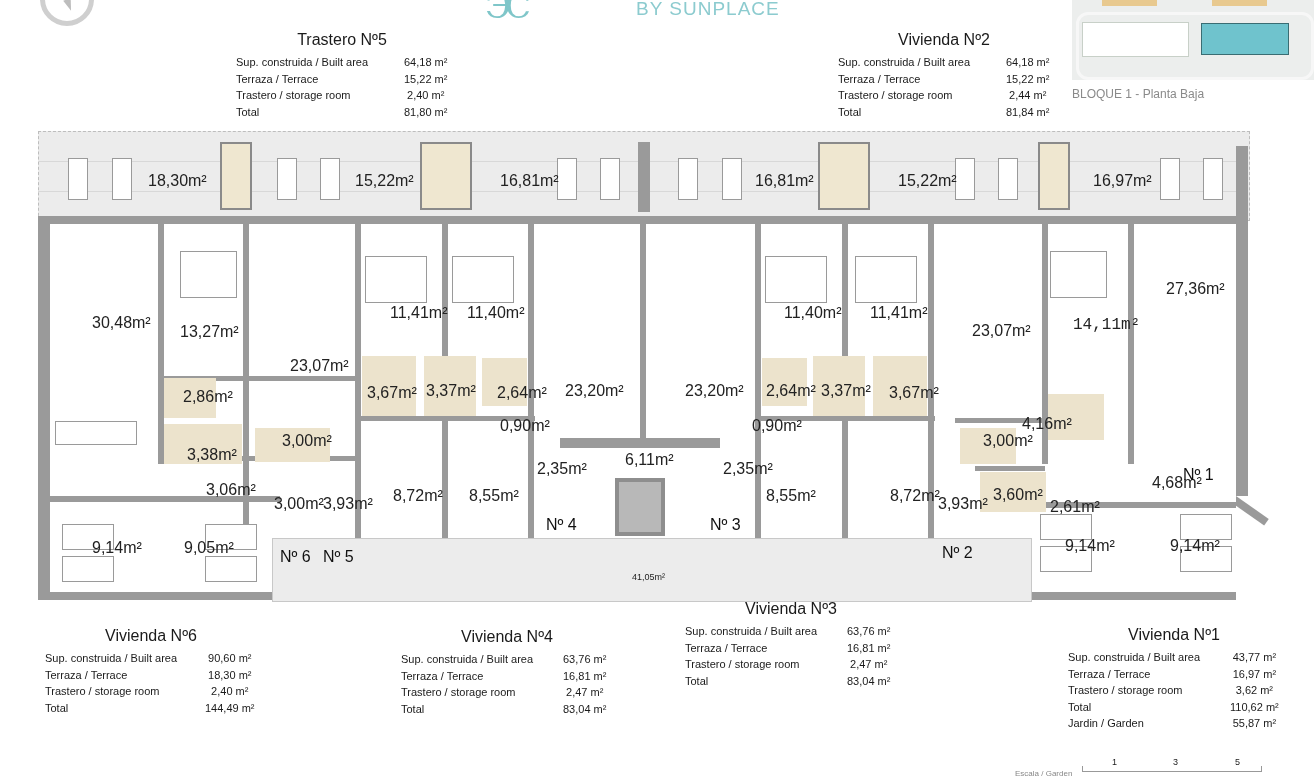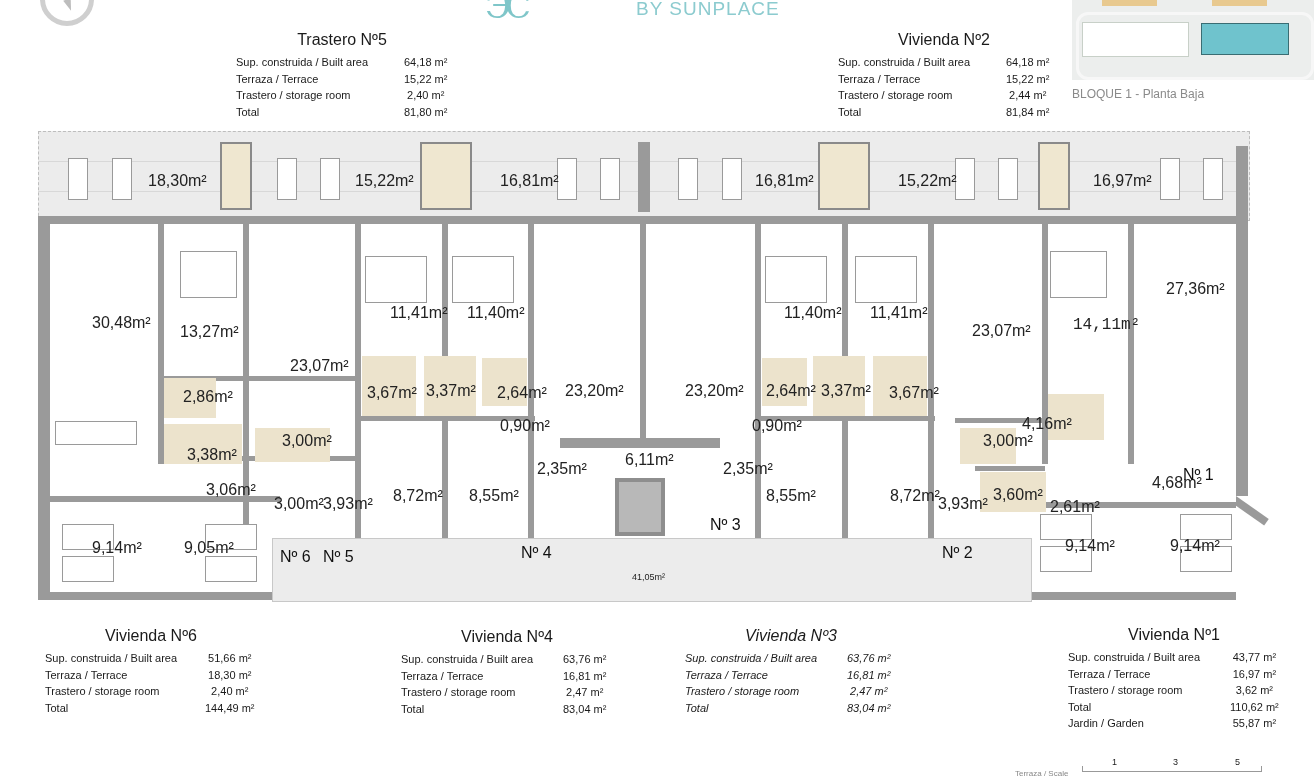--- a/index.html
+++ b/index.html
@@ -247,33 +247,33 @@
   <div class="lbl" style="left:469px;top:361px;">8,55m²</div>
   <div class="lbl" style="left:766px;top:361px;">8,55m²</div>
   <div class="lbl" style="left:890px;top:361px;">8,72m²</div>
   <div class="lbl" style="left:1065px;top:411px;">9,14m²</div>
   <div class="lbl" style="left:1170px;top:411px;">9,14m²</div>
 
   <div class="lbl" style="left:632px;top:446px;font-size:9px;">41,05m²</div>
 
   <div class="num" style="left:280px;top:422px;">Nº 6</div>
   <div class="num" style="left:323px;top:422px;">Nº 5</div>
-  <div class="num" style="left:521px;top:390px;margin-top:28px;">Nº 4</div>
+  <div class="num" style="left:546px;top:390px;">Nº 4</div>
   <div class="num" style="left:710px;top:390px;">Nº 3</div>
   <div class="num" style="left:942px;top:418px;">Nº 2</div>
   <div class="num" style="left:1183px;top:340px;">Nº 1</div>
 </div>
 
 <div class="abs spec" style="left:45px;top:627px;width:212px;">
   <div class="title">Vivienda Nº6</div>
   <table>
     <tbody>
         <tr>
           <td style="width:160px">Sup. construida / Built area</td>
-          <td class="v">51,66 m²</td>
+          <td class="v">90,60 m²</td>
         </tr>
     <tr>
           <td>Terraza / Terrace</td>
           <td class="v">18,30 m²</td>
         </tr>
     <tr>
           <td>Trastero / storage room</td>
           <td class="v">2,40 m²</td>
         </tr>
     <tr>
@@ -299,21 +299,21 @@
           <td>Trastero / storage room</td>
           <td class="v">2,47 m²</td>
         </tr>
     <tr>
           <td>Total</td>
           <td class="v">83,04 m²</td>
         </tr>
   </tbody>
     </table>
 </div>
-<div class="abs spec" style="left:685px;top:627px;width:212px;font-style:italic;">
+<div class="abs spec" style="left:685px;top:600px;width:212px;">
   <div class="title">Vivienda Nº3</div>
   <table>
     <tbody>
         <tr>
           <td style="width:162px">Sup. construida / Built area</td>
           <td class="v">63,76 m²</td>
         </tr>
     <tr>
           <td>Terraza / Terrace</td>
           <td class="v">16,81 m²</td>
@@ -350,17 +350,17 @@
           <td class="v">110,62 m²</td>
         </tr>
     <tr>
           <td>Jardin / Garden</td>
           <td class="v">55,87 m²</td>
         </tr>
   </tbody>
     </table>
 </div>
 
-<div class="abs scale-lbl">Terraza / Scale</div>
+<div class="abs scale-lbl">Escala / Garden</div>
 <div class="abs scale-bar"></div>
 <div class="abs scale-n" style="left:1112px;top:757px;">1</div>
 <div class="abs scale-n" style="left:1173px;top:757px;">3</div>
 <div class="abs scale-n" style="left:1235px;top:757px;">5</div>
 
 </body></html>

